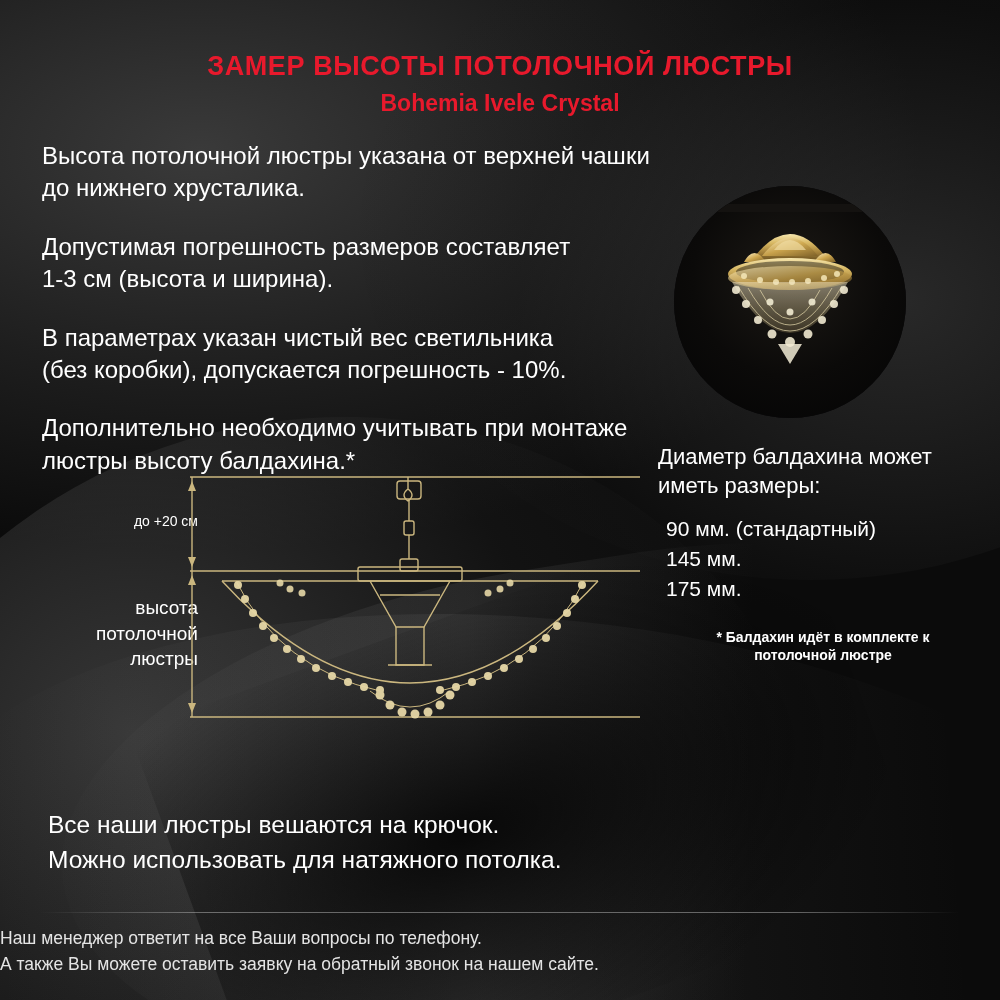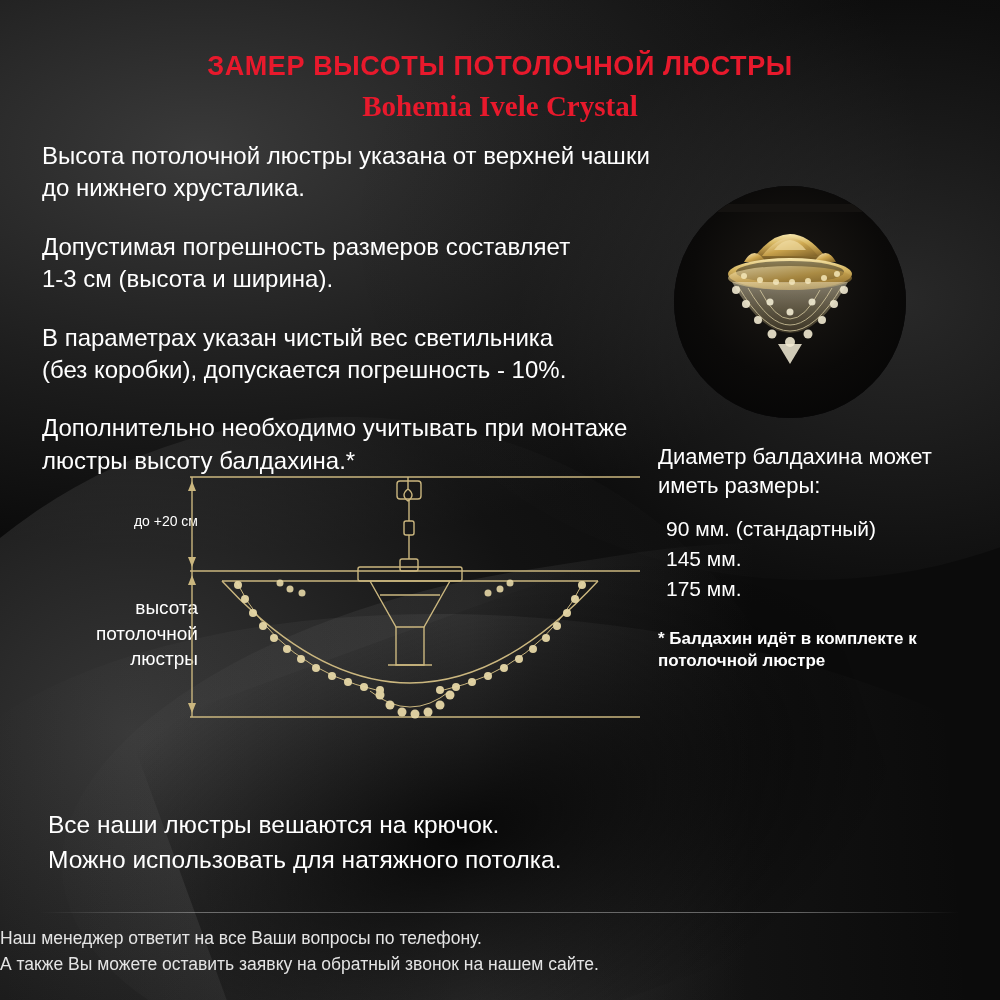--- a/index.html
+++ b/index.html
@@ -65,24 +65,23 @@
     color: #e8192c;
     font-size: 27px;
     font-weight: bold;
     letter-spacing: 0.6px;
     padding-top: 50px;
     line-height: 1.25;
   }
   .subtitle {
     text-align: center;
     color: #e8192c;
-    font-size: 29px;
+    font-size: 23px;
     font-weight: bold;
     padding-top: 6px;
-    font-family: Liberation Serif, serif;
   }
 
   
   .paras {
     position: absolute;
     left: 42px;
     top: 140px;
     width: 700px;
   }
   .para {
@@ -120,24 +119,25 @@
     white-space: pre-line;
     margin-bottom: 14px;
   }
   .rc-size {
     font-size: 21px;
     line-height: 1.42;
     padding-left: 8px;
   }
   .rc-note {
     margin-top: 24px;
-    font-size: 17px;
+    font-size: 14px;
     font-weight: bold;
     line-height: 1.32;
     white-space: pre-line;
+    text-align: center;
   }
 
   
   .diagram {
     position: absolute;
     left: 40px;
     top: 455px;
     width: 620px;
     height: 290px;
   }

